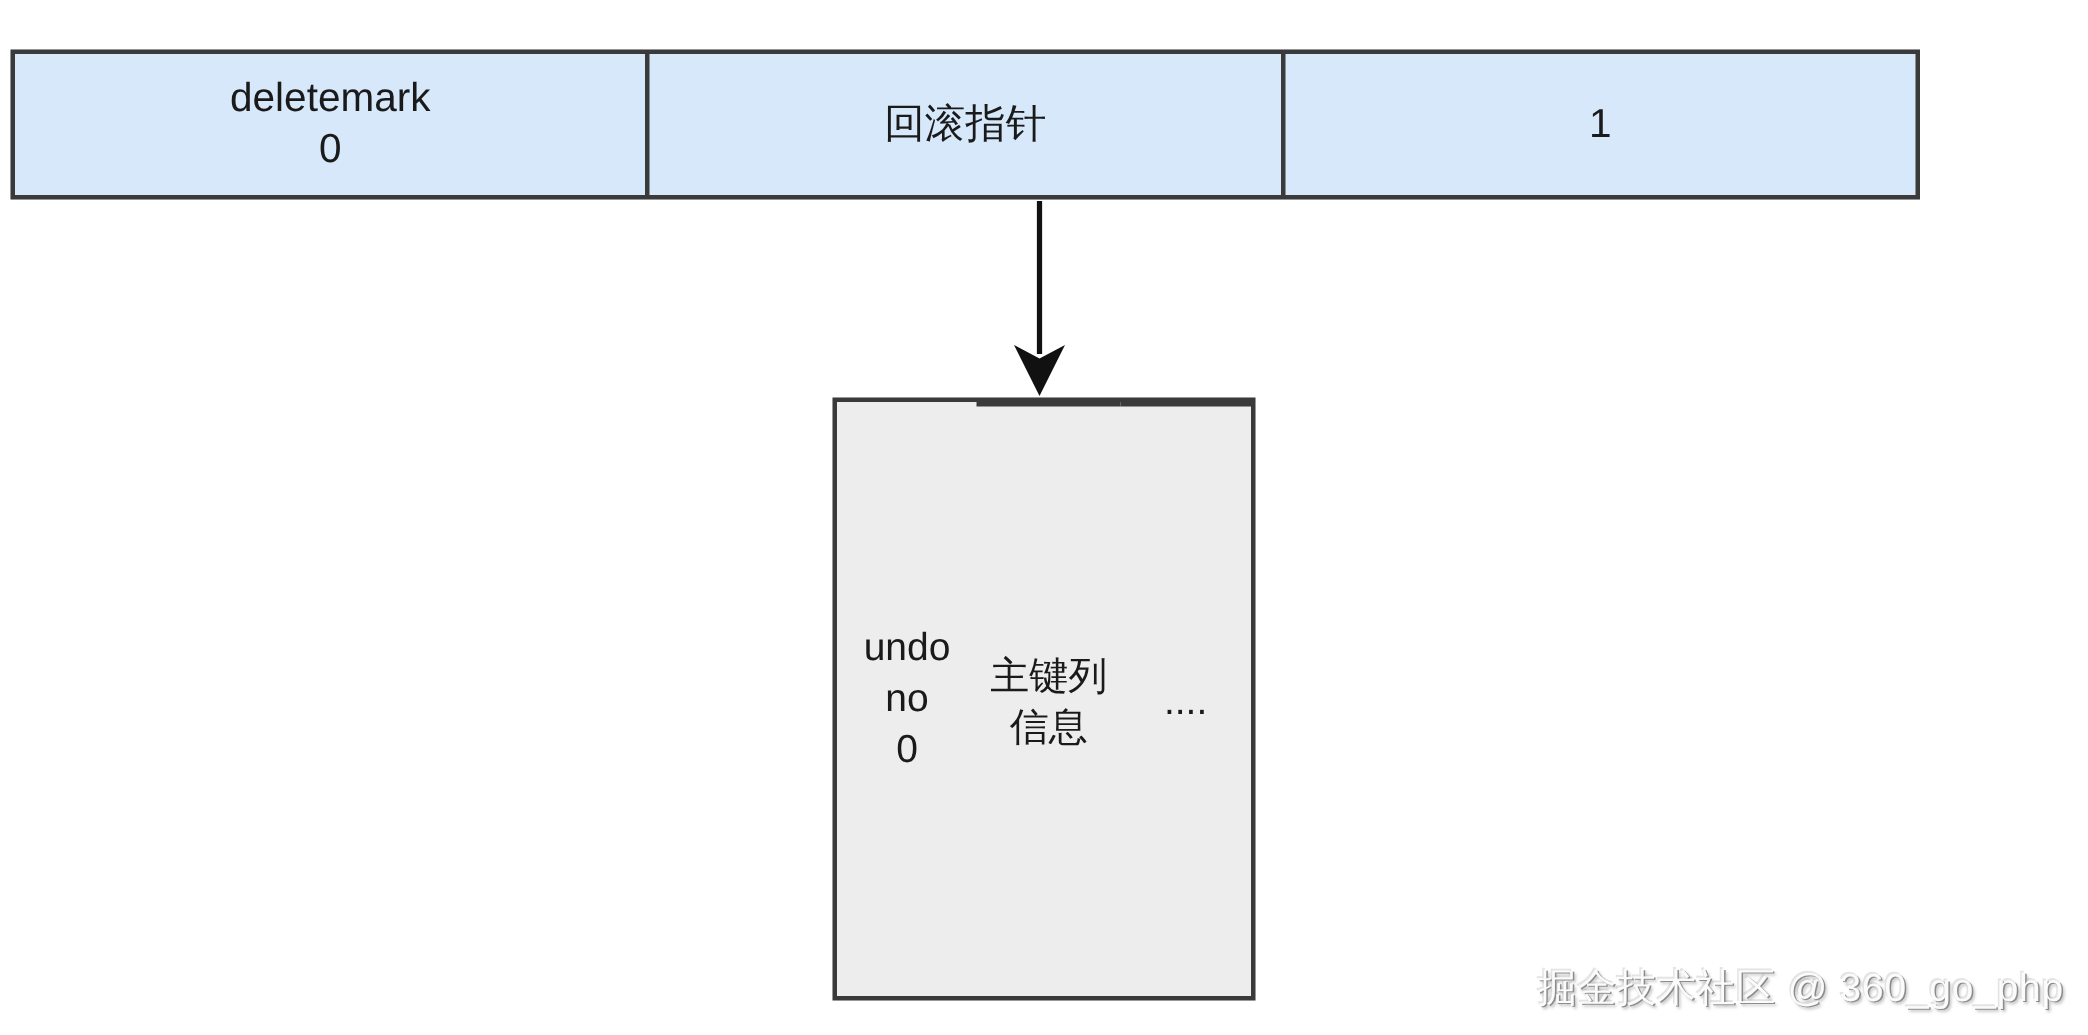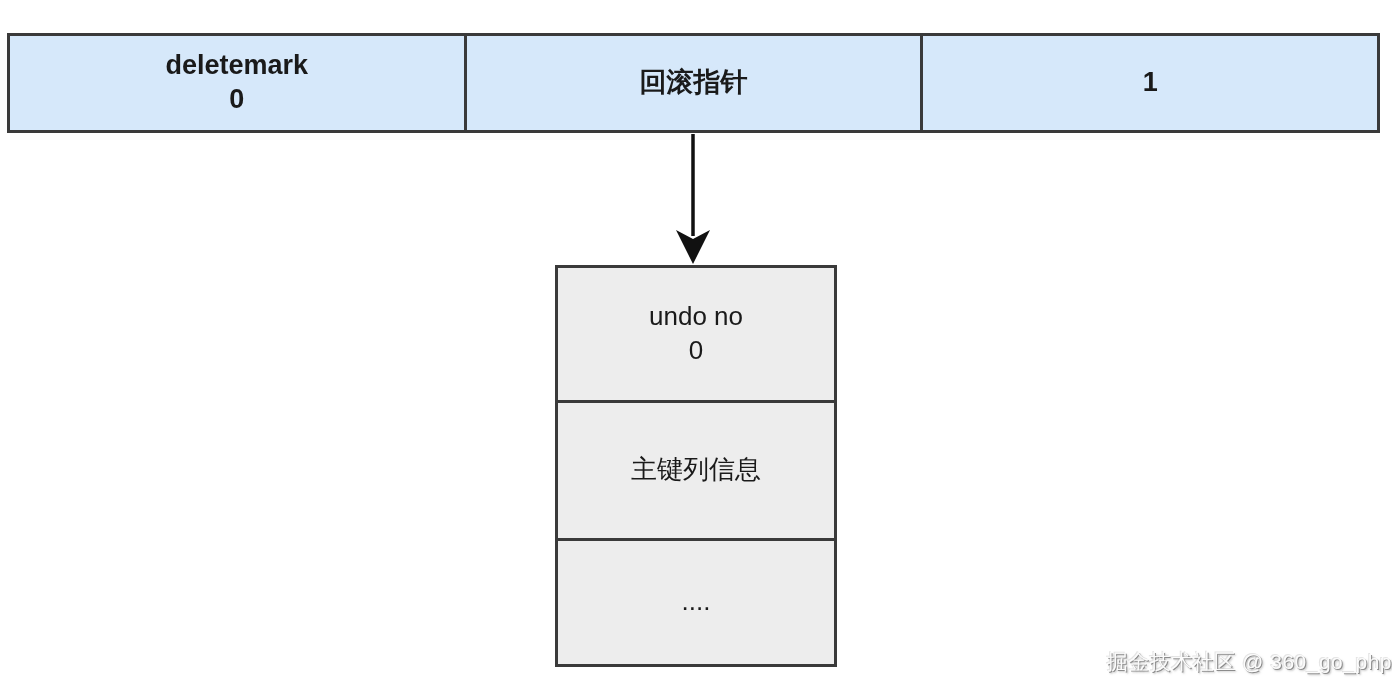--- a/index.html
+++ b/index.html
@@ -14,27 +14,26 @@
     height: 690px;
     background: #ffffff;
     overflow: hidden;
   }
 
   
   .record-row {
     position: absolute;
     left: 7px;
     top: 33px;
-    width: 1373px;
+    width: 1273px;
     height: 100px;
     display: flex;
     border: 3px solid var(--border-dark, #3a3a3a);
     background: var(--cell-blue, #d6e8fa);
     box-sizing: border-box;
-    font-weight: bold;
   }
   .record-cell {
     flex: 1 1 0;
     display: flex;
     flex-direction: column;
     align-items: center;
     justify-content: center;
     border-left: 3px solid var(--border-dark, #3a3a3a);
     color: var(--text-dark, #1a1a1a);
     font-size: 27px;
@@ -54,21 +53,20 @@
   }
 
   
   .undo-box {
     position: absolute;
     left: 555px;
     top: 265px;
     width: 282px;
     height: 402px;
     display: flex;
-    flex-direction: column;
     border: 3px solid var(--border-dark, #3a3a3a);
     background: var(--cell-gray, #ededed);
     box-sizing: border-box;
   }
   .undo-cell {
     display: flex;
     flex-direction: column;
     align-items: center;
     justify-content: center;
     border-top: 3px solid var(--border-dark, #3a3a3a);
@@ -80,23 +78,23 @@
   .undo-cell:first-child { border-top: none; }
   .undo-cell-1 { flex: 136 1 0; }
   .undo-cell-2 { flex: 139 1 0; }
   .undo-cell-3 { flex: 127 1 0; }
 
   .cell-line:empty { display: none; }
 
   
   .watermark {
     position: absolute;
-    right: 0;
+    right: 16px;
     bottom: 14px;
-    font-size: 21px;
+    font-size: 26px;
     letter-spacing: 0.5px;
     color: var(--watermark-fill, #fbfbfb);
     text-shadow:
       1px 1px 0 var(--watermark-shadow, #8c8c8c),
       2px 2px 2px rgba(150,150,150,0.55),
       -1px -1px 0 rgba(225,225,225,0.9);
     white-space: nowrap;
     user-select: none;
   }
 </style>

